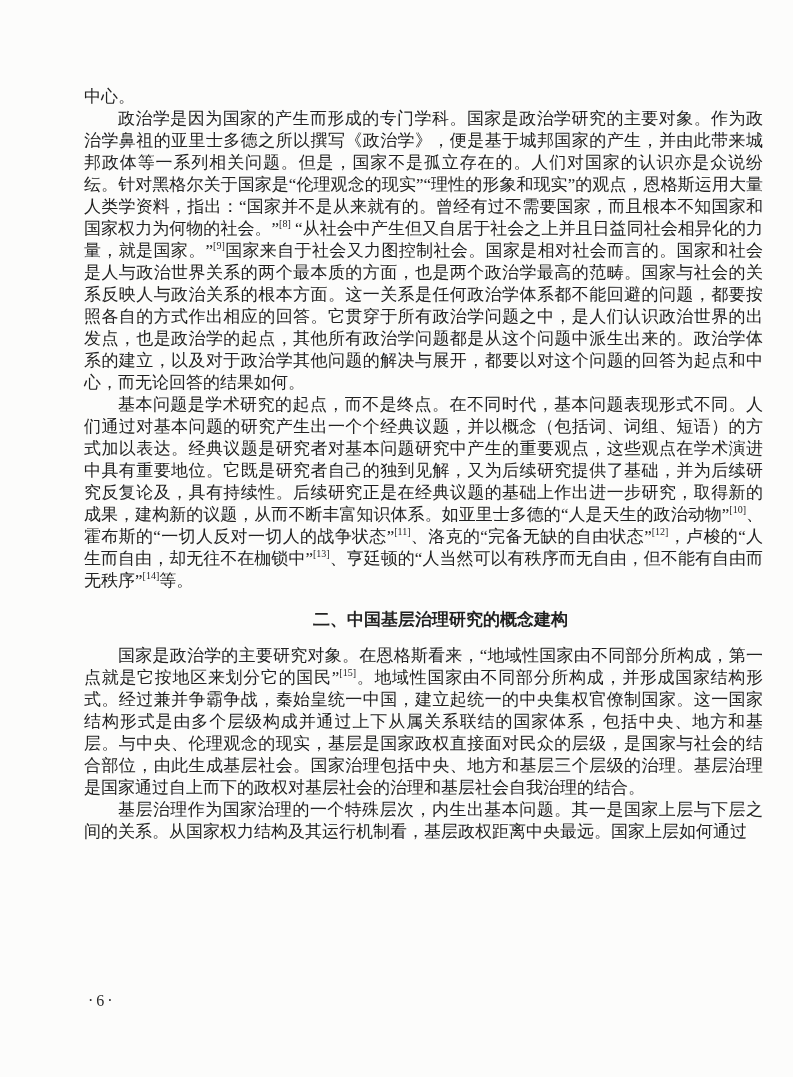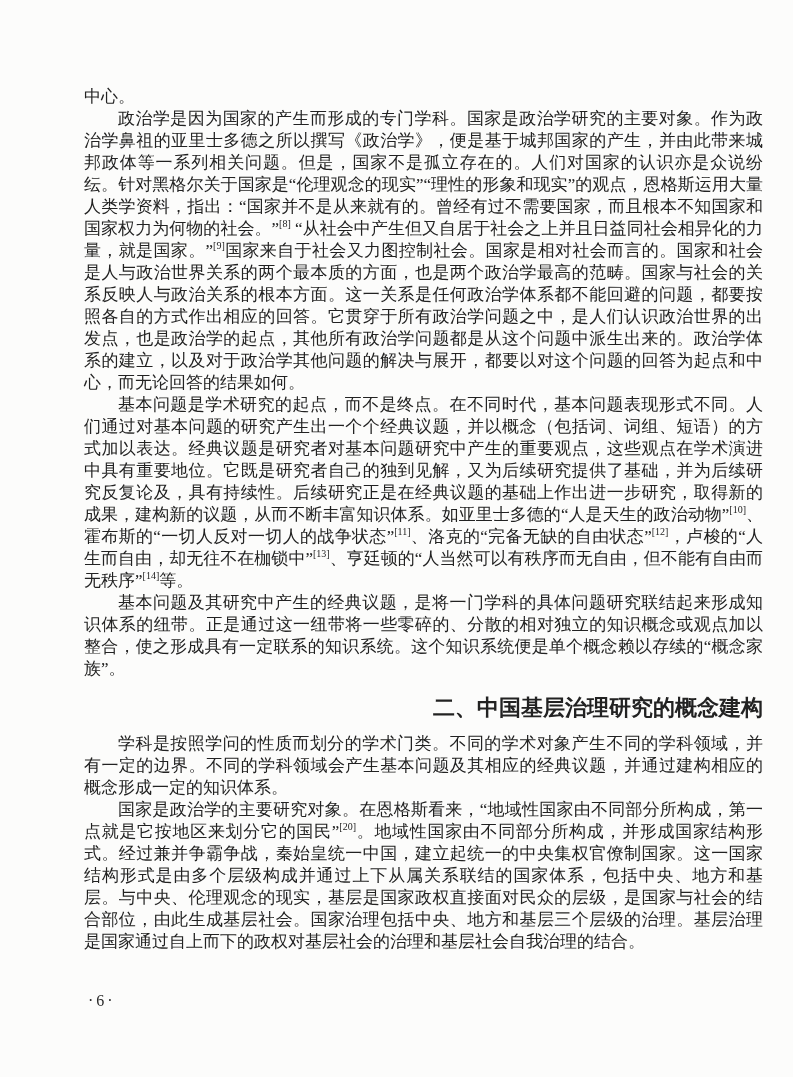--- a/index.html
+++ b/index.html
@@ -19,24 +19,24 @@
     left: 84px; top: 86px; width: 679px;
     font-size: 17px; line-height: 22px;
     text-align: justify;
     text-justify: inter-character;
   }
   .text-block p { margin: 0; text-indent: 2em; }
   .text-block p.no-indent { text-indent: 0; }
   .text-block p.heading {
     font-family: "Liberation Sans", "DejaVu Sans", sans-serif;
     font-weight: bold;
-    font-size: 22px;
+    font-size: 17px;
     margin: 17px 0 14px 0;
     text-indent: 2em;
-    text-align: right;
+    text-align: center;
   }
   sup.fn {
     font-size: 10px;
     line-height: 0;
     vertical-align: super;
     font-family: "Liberation Serif", "DejaVu Serif", serif;
   }
   .page-number {
     position: absolute;
     left: 88px; top: 992px;
@@ -46,19 +46,18 @@
   }
 </style>
 </head>
 <body>
 
 <div class="page">
   <div class="text-block">
       <p class="no-indent"><span>中心。</span></p>
       <p><span>政治学是因为国家的产生而形成的专门学科。国家是政治学研究的主要对象。作为政治学鼻祖的亚里士多德之所以撰写《政治学》，便是基于城邦国家的产生，并由此带来城邦政体等一系列相关问题。但是，国家不是孤立存在的。人们对国家的认识亦是众说纷纭。针对黑格尔关于国家是“伦理观念的现实”“理性的形象和现实”的观点，恩格斯运用大量人类学资料，指出：“国家并不是从来就有的。曾经有过不需要国家，而且根本不知国家和国家权力为何物的社会。”</span><sup class="fn">[8]</sup><span> “从社会中产生但又自居于社会之上并且日益同社会相异化的力量，就是国家。”</span><sup class="fn">[9]</sup><span>国家来自于社会又力图控制社会。国家是相对社会而言的。国家和社会是人与政治世界关系的两个最本质的方面，也是两个政治学最高的范畴。国家与社会的关系反映人与政治关系的根本方面。这一关系是任何政治学体系都不能回避的问题，都要按照各自的方式作出相应的回答。它贯穿于所有政治学问题之中，是人们认识政治世界的出发点，也是政治学的起点，其他所有政治学问题都是从这个问题中派生出来的。政治学体系的建立，以及对于政治学其他问题的解决与展开，都要以对这个问题的回答为起点和中心，而无论回答的结果如何。</span></p>
       <p><span>基本问题是学术研究的起点，而不是终点。在不同时代，基本问题表现形式不同。人们通过对基本问题的研究产生出一个个经典议题，并以概念（包括词、词组、短语）的方式加以表达。经典议题是研究者对基本问题研究中产生的重要观点，这些观点在学术演进中具有重要地位。它既是研究者自己的独到见解，又为后续研究提供了基础，并为后续研究反复论及，具有持续性。后续研究正是在经典议题的基础上作出进一步研究，取得新的成果，建构新的议题，从而不断丰富知识体系。如亚里士多德的“人是天生的政治动物”</span><sup class="fn">[10]</sup><span>、霍布斯的“一切人反对一切人的战争状态”</span><sup class="fn">[11]</sup><span>、洛克的“完备无缺的自由状态”</span><sup class="fn">[12]</sup><span>，卢梭的“人生而自由，却无往不在枷锁中”</span><sup class="fn">[13]</sup><span>、亨廷顿的“人当然可以有秩序而无自由，但不能有自由而无秩序”</span><sup class="fn">[14]</sup><span>等。</span></p>
-      <p><span>基本问题及其研究中产生的经典议题，是将一门学科的具体问题研究联结起来形成知识体系的纽带。正是通过这一纽带将一些零碎的、分散的相对独立的知识概念或观点加以整合，使之形成具有一定联系的知识系统。这个知识系统便是单个概念赖以存续的“概念家族”。</span></p>
       <p class="heading"><span>二、中国基层治理研究的概念建构</span></p>
-      <p><span>学科是按照学问的性质而划分的学术门类。不同的学术对象产生不同的学科领域，并有一定的边界。不同的学科领域会产生基本问题及其相应的经典议题，并通过建构相应的概念形成一定的知识体系。</span></p>
-      <p><span>国家是政治学的主要研究对象。在恩格斯看来，“地域性国家由不同部分所构成，第一点就是它按地区来划分它的国民”</span><sup class="fn">[20]</sup><span>。地域性国家由不同部分所构成，并形成国家结构形式。经过兼并争霸争战，秦始皇统一中国，建立起统一的中央集权官僚制国家。这一国家结构形式是由多个层级构成并通过上下从属关系联结的国家体系，包括中央、地方和基层。与中央、伦理观念的现实，基层是国家政权直接面对民众的层级，是国家与社会的结合部位，由此生成基层社会。国家治理包括中央、地方和基层三个层级的治理。基层治理是国家通过自上而下的政权对基层社会的治理和基层社会自我治理的结合。</span></p>
+      <p><span>国家是政治学的主要研究对象。在恩格斯看来，“地域性国家由不同部分所构成，第一点就是它按地区来划分它的国民”</span><sup class="fn">[15]</sup><span>。地域性国家由不同部分所构成，并形成国家结构形式。经过兼并争霸争战，秦始皇统一中国，建立起统一的中央集权官僚制国家。这一国家结构形式是由多个层级构成并通过上下从属关系联结的国家体系，包括中央、地方和基层。与中央、伦理观念的现实，基层是国家政权直接面对民众的层级，是国家与社会的结合部位，由此生成基层社会。国家治理包括中央、地方和基层三个层级的治理。基层治理是国家通过自上而下的政权对基层社会的治理和基层社会自我治理的结合。</span></p>
+      <p><span>基层治理作为国家治理的一个特殊层次，内生出基本问题。其一是国家上层与下层之间的关系。从国家权力结构及其运行机制看，基层政权距离中央最远。国家上层如何通过</span></p>
     </div>
   <div class="page-number">·6·</div>
 </div>
 
 </body></html>

